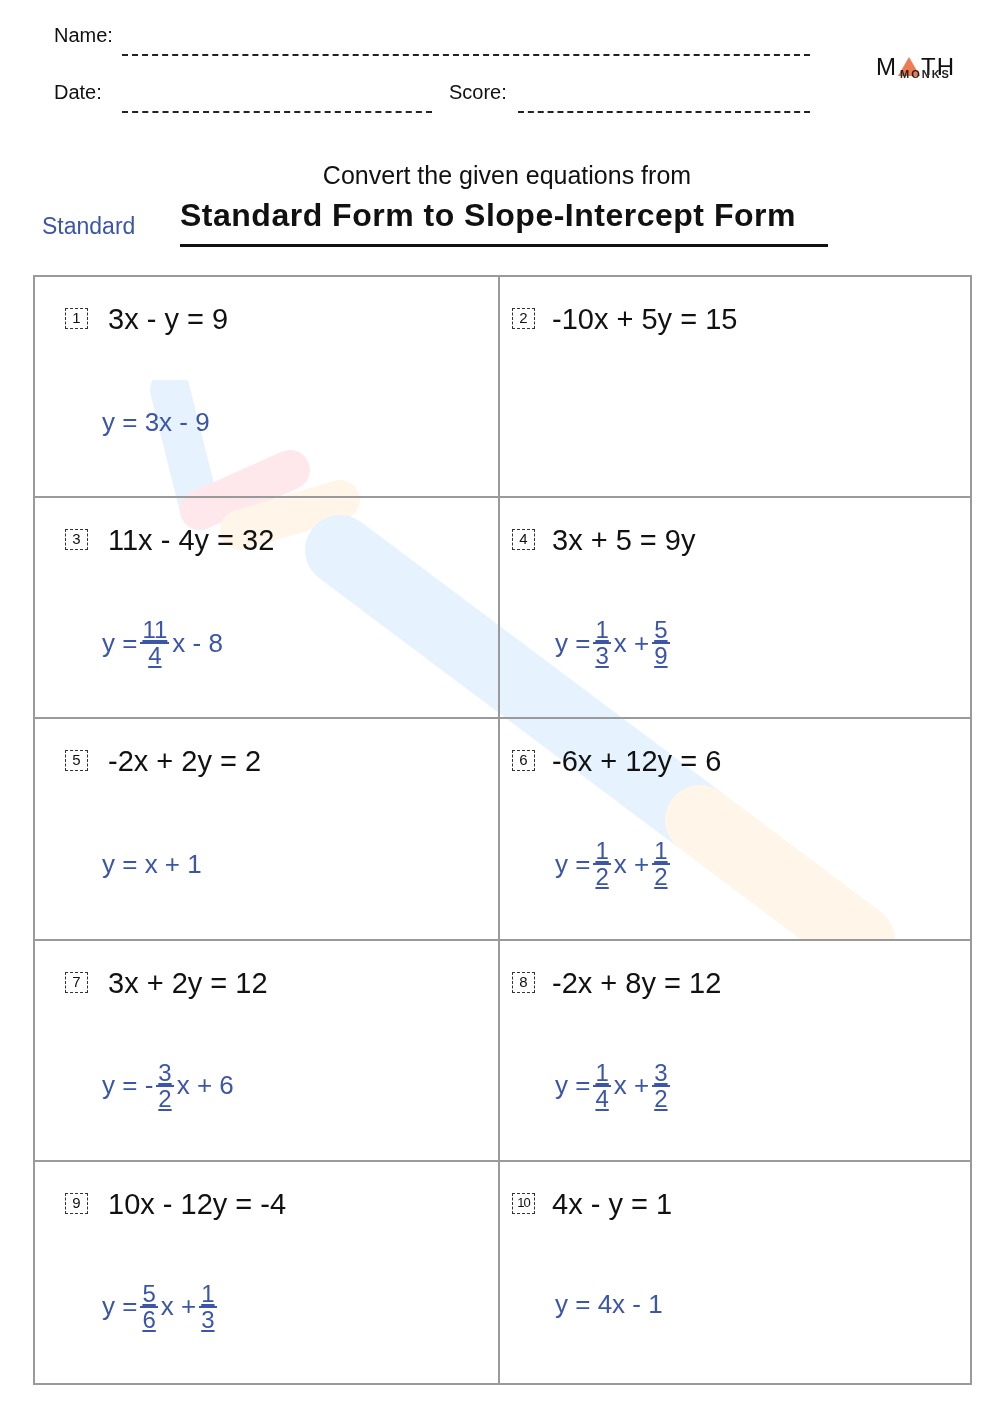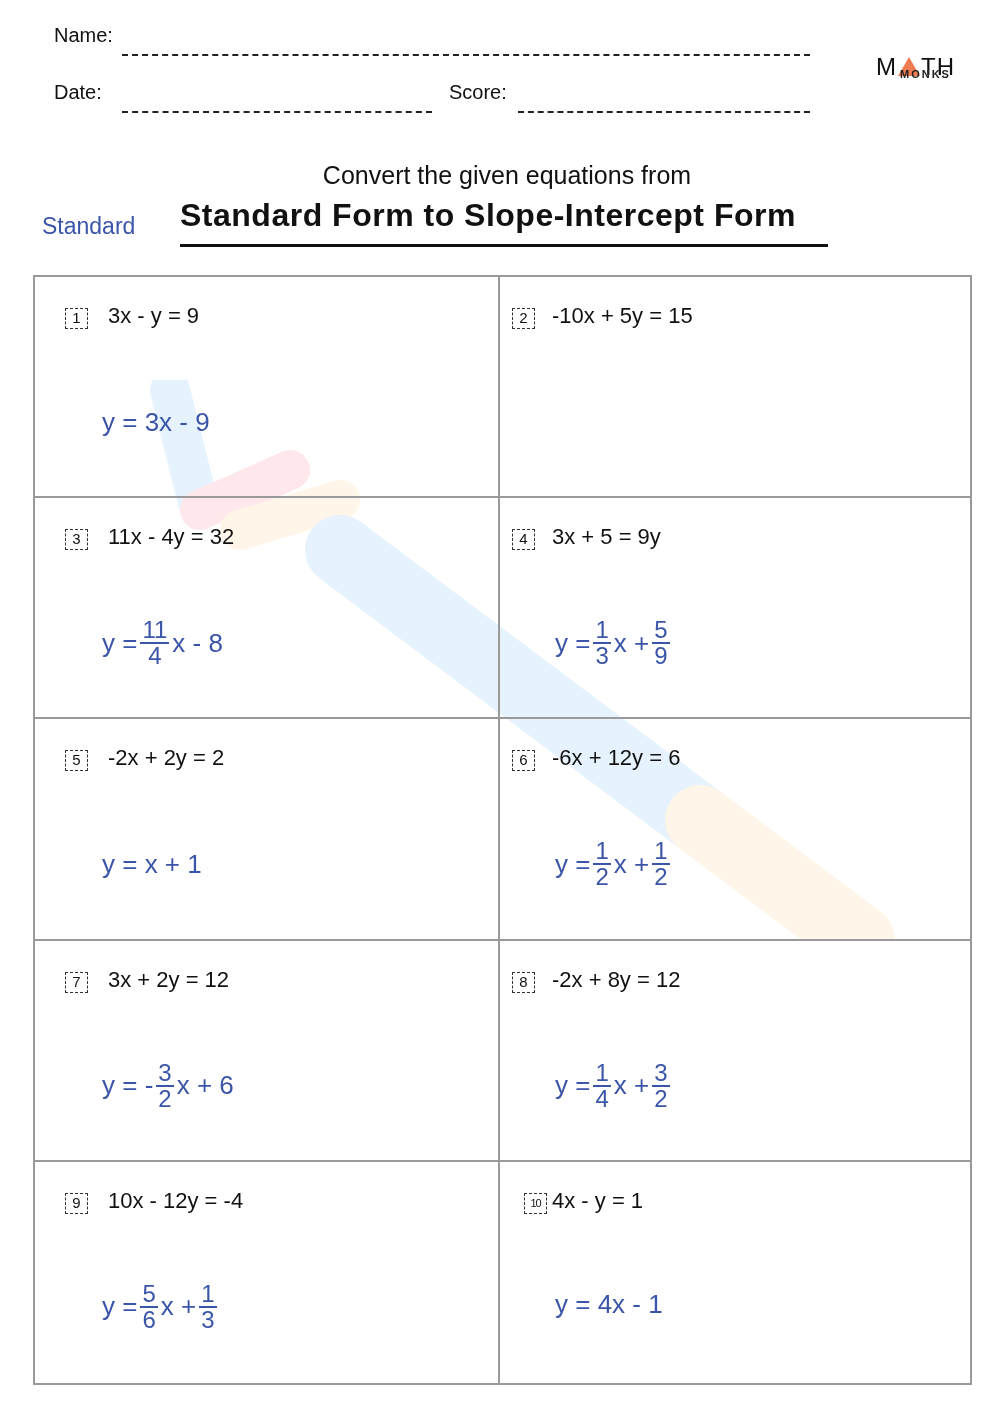--- a/index.html
+++ b/index.html
@@ -19,25 +19,25 @@
     .main-title { position: absolute; left: 180px; top: 197px; font-size: 32px; font-weight: 700; color: #111; letter-spacing: 0.5px; white-space: nowrap; }
     .title-rule { position: absolute; left: 180px; top: 244px; width: 648px; height: 3px; background: #111; }
 
     .grid { position: absolute; left: 33px; top: 275px; width: 939px; height: 1110px; border: 2px solid #9a9a9a; display: grid; grid-template-columns: 465px 472px; grid-template-rows: repeat(5, 1fr); }
     .cell { position: relative; border-right: 2px solid #9a9a9a; border-bottom: 2px solid #9a9a9a; }
     .cell:nth-child(2n) { border-right: none; }
     .cell:nth-last-child(-n+2) { border-bottom: none; }
 
     .qnum { position: absolute; left: 30px; top: 31px; width: 23px; height: 21px; border: 1.5px dashed #333; font-size: 15px; text-align: center; line-height: 18px; color: #111; }
     .cell:nth-child(2n) .qnum { left: 12px; }
-    .question { position: absolute; left: 73px; top: 26px; font-size: 22px; color: #111; white-space: nowrap; }
+    .question { position: absolute; left: 73px; top: 26px; font-size: 29px; color: #111; white-space: nowrap; }
     .cell:nth-child(2n) .question { left: 52px; }
     .answer { position: absolute; left: 66px; top: 120px; font-size: 26px; color: #3b55a8; white-space: nowrap; display: flex; align-items: center; height: 50px; }
     .cell:nth-child(2n) .answer { left: 54px; }
-    .answer .frac { display: inline-flex; flex-direction: column; align-items: center; font-size: 24px; line-height: 24px; margin: 0 2px; }
+    .answer .frac { display: inline-flex; flex-direction: column; align-items: center; font-size: 24px; line-height: 24px; margin: 0 2px; text-decoration: underline; }
     .answer .frac .num { padding: 0 2px; border-bottom: 2px solid #3b55a8; }
     .answer .frac .den { padding: 0 2px; }
     .answer .seg { padding: 0 1px; }
 
     .watermark { position: absolute; left: 140px; top: 380px; width: 760px; height: 560px; pointer-events: none; opacity: 0.12; }
   </style>
 </head>
 <body>
 
 <span class="field-label" style="left:54px; top:24px;">Name:</span>
@@ -180,20 +180,20 @@
       </span>
       <span class="seg">x +</span>
       <span class="frac">
         <span class="num">1</span>
         <span class="den">3</span>
       </span>
     </div>
   </div>
 
   <div class="cell">
-    <div class="qnum" style="font-size:11px; letter-spacing:-1px;margin-left:12px;">10</div>
+    <div class="qnum" style="font-size:13px; letter-spacing:-1px;">10</div>
     <div class="question">4x - y = 1</div>
     <div class="answer" style="top:118px;justify-content:flex-end;">
       <span class="seg">y = 4x - 1</span>
     </div>
   </div>
 
 </div>
 
 </body></html>

